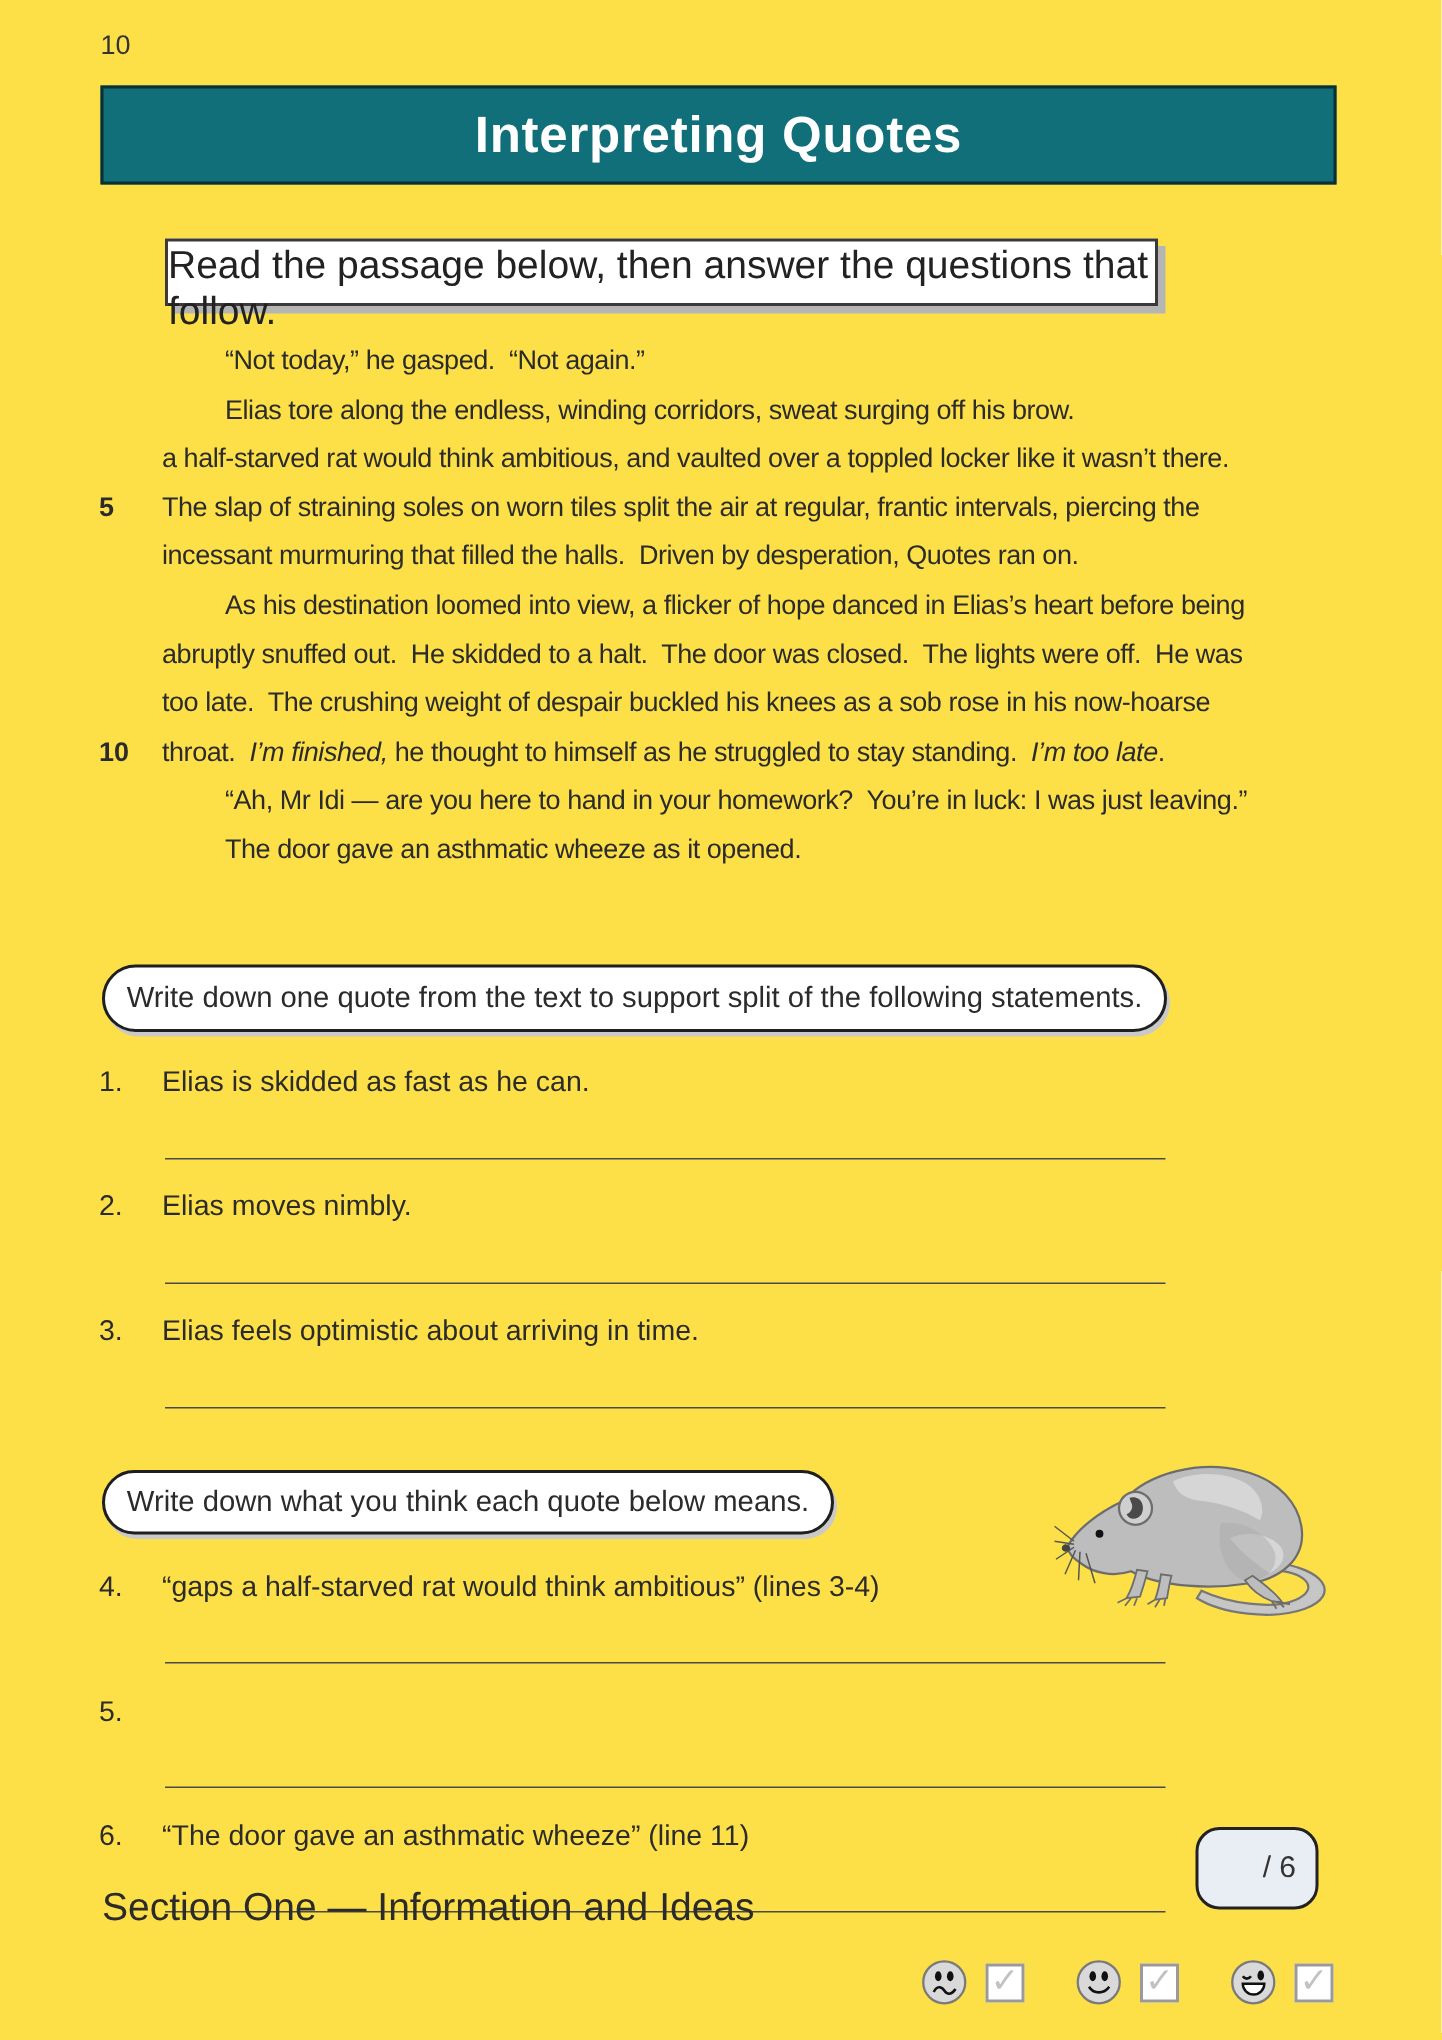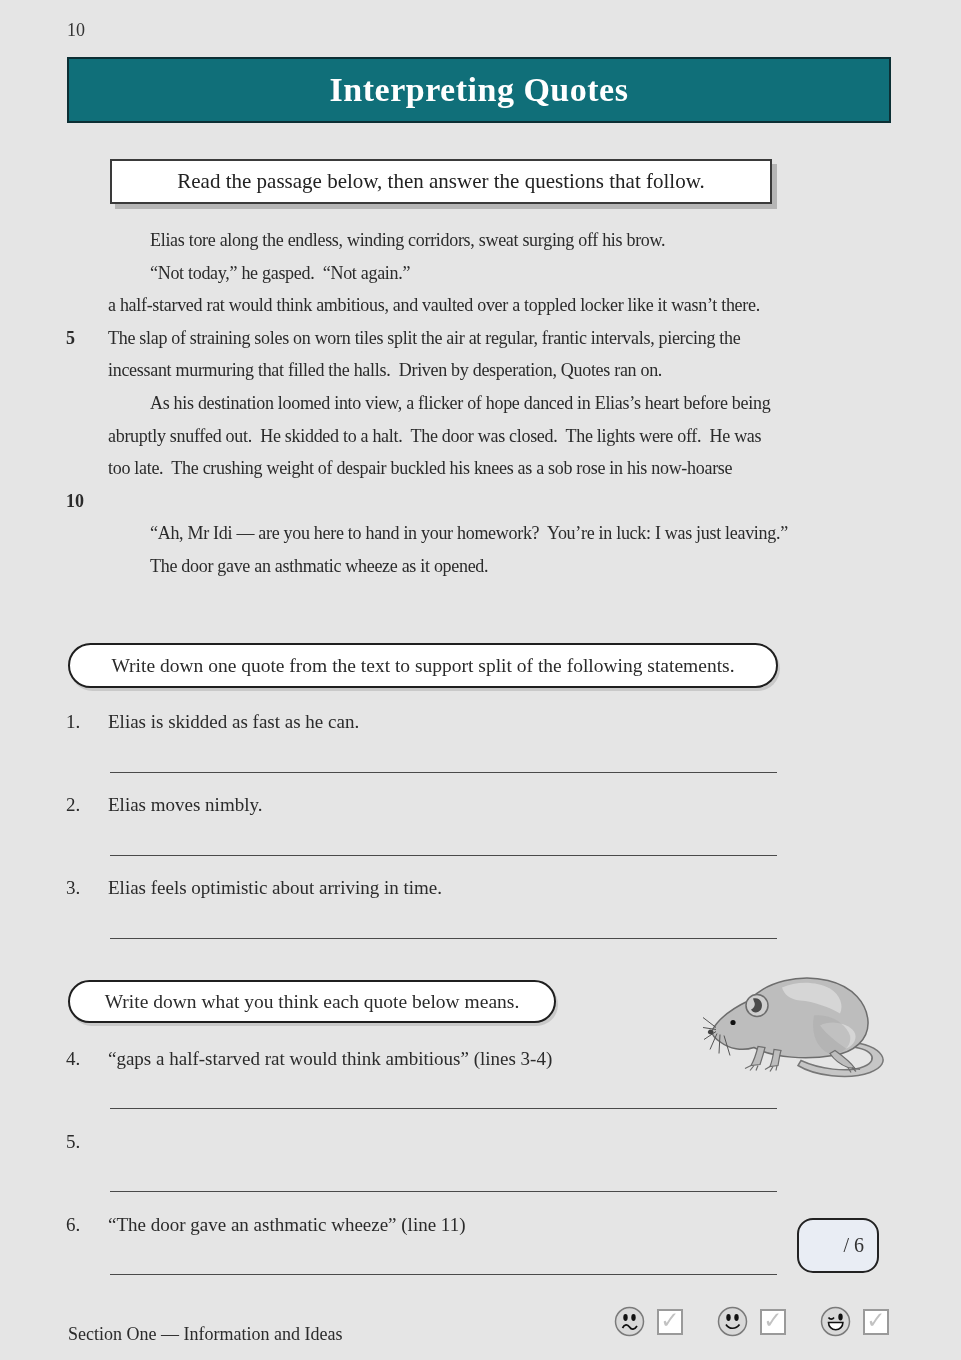--- a/index.html
+++ b/index.html
@@ -1,32 +1,32 @@
 <!DOCTYPE html>
 <html><head>
 <meta charset="utf-8">
 <style>
   * { margin:0; padding:0; box-sizing:border-box; }
   html,body { background:#ffffff; }
   .page {
-    position:relative; width:961px; height:1360px; background:#e5e5e5;
-    font-family:Liberation Serif, serif; color:#2b2b2b; overflow:hidden;
+    position:relative; width:961px; height:1360px; background:#fde047;
+    font-family:Liberation Sans, sans-serif; color:#2b2b2b; overflow:hidden;
   }
   .page-num { position:absolute; left:67px; top:20px; font-size:18px; color:#333; }
 
   .banner {
     position:absolute; left:67px; top:57px; width:824px; height:66px;
     border:2px solid #0c2f34; display:flex; align-items:center; justify-content:center;
   }
   .banner-title { color:#ffffff; font-size:34px; font-weight:bold; letter-spacing:.5px; }
 
   .read-box {
     position:absolute; left:110px; top:159px; width:662px; height:45px;
     background:#ffffff; border:2px solid #3a3a3a; box-shadow:5px 5px 0 #b5b5b5;
-    display:flex; align-items:center; justify-content:center; font-size:21px; color:#222;
+    display:flex; align-items:flex-start; justify-content:center; font-size:26px; color:#222;
   }
 
   .passage { position:absolute; left:66px; top:224px; width:832px; }
   .pline { display:flex; line-height:32.6px; font-size:18px; letter-spacing:-0.3px; white-space:pre; }
   .lnum { width:42px; flex:none; font-weight:bold; letter-spacing:0; }
   .ltxt.indent { padding-left:42px; }
   .it { font-style:italic; }
 
   .pill {
     position:absolute; background:#fff; border:2px solid #1f1f1f; border-radius:24px;
@@ -42,21 +42,21 @@
 
   .rat { position:absolute; left:702px; top:966px; width:195px; height:118px; }
 
   .score-box {
     position:absolute; left:797px; top:1218px; width:82px; height:55px;
     background:#e9edf4; border:2.5px solid #222; border-radius:16px;
     display:flex; align-items:center; justify-content:flex-end;
     padding-right:13px; font-size:20px; color:#333;
   }
 
-  .footer-text { position:absolute; left:68px; top:1324px; font-size:18px; color:#2b2b2b; }
+  .footer-text { position:absolute; left:68px; top:1256px; font-size:26px; color:#2b2b2b; }
   .rating { position:absolute; left:614px; top:1306px; display:flex; align-items:center; }
   .face { width:31px; height:31px; margin-right:12px; flex:none; }
   .cbox {
     width:26px; height:26px; margin-right:34px; flex:none; background:#fff;
     border:2px solid #9a9a9a; display:flex; align-items:center; justify-content:center;
   }
   .cbox:last-child { margin-right:0; }
   .check { color:#c2c2c2; font-size:23px; line-height:1; transform:translateY(-1px); }
 </style>
 </head>
@@ -68,30 +68,30 @@
 
   <div class="banner" style="background:#106f79;">
     <div class="banner-title">Interpreting Quotes</div>
   </div>
 
   <div class="read-box">
     <span>Read the passage below, then answer the questions that follow.</span>
   </div>
 
   <div class="passage">
+    <div class="pline"><span class="lnum"></span><span class="ltxt indent"><span>“Not today,” he gasped.  “Not again.”</span></span></div>
     <div class="pline"><span class="lnum"></span><span class="ltxt indent"><span>Elias tore along the endless, winding corridors, sweat surging off his brow.</span></span></div>
-    <div class="pline"><span class="lnum"></span><span class="ltxt indent"><span>“Not today,” he gasped.  “Not again.”</span></span></div>
     <div class="pline"><span class="lnum"></span></div>
     <div class="pline"><span class="lnum"></span><span class="ltxt"><span>a half-starved rat would think ambitious, and vaulted over a toppled locker like it wasn’t there.</span></span></div>
     <div class="pline"><span class="lnum">5</span><span class="ltxt"><span>The slap of straining soles on worn tiles split the air at regular, frantic intervals, piercing the</span></span></div>
     <div class="pline"><span class="lnum"></span><span class="ltxt"><span>incessant murmuring that filled the halls.  Driven by desperation, Quotes ran on.</span></span></div>
     <div class="pline"><span class="lnum"></span><span class="ltxt indent"><span>As his destination loomed into view, a flicker of hope danced in Elias’s heart before being</span></span></div>
     <div class="pline"><span class="lnum"></span><span class="ltxt"><span>abruptly snuffed out.  He skidded to a halt.  The door was closed.  The lights were off.  He was</span></span></div>
     <div class="pline"><span class="lnum"></span><span class="ltxt"><span>too late.  The crushing weight of despair buckled his knees as a sob rose in his now-hoarse</span></span></div>
-    <div class="pline"><span class="lnum">10</span></div>
+    <div class="pline"><span class="lnum">10</span><span class="ltxt"><span>throat.  </span><span class="it">I’m finished,</span><span> he thought to himself as he struggled to stay standing.  </span><span class="it">I’m too late</span><span>.</span></span></div>
     <div class="pline"><span class="lnum"></span><span class="ltxt indent"><span>“Ah, Mr Idi — are you here to hand in your homework?  You’re in luck: I was just leaving.”</span></span></div>
     <div class="pline"><span class="lnum"></span><span class="ltxt indent"><span>The door gave an asthmatic wheeze as it opened.</span></span></div>
   </div>
 
   <div class="pill pill1">
     <span>Write down one quote from the text to support split of the following statements.</span>
   </div>
 
   <div class="question" style="top:711px;">
     <span class="qnum">1.</span>

